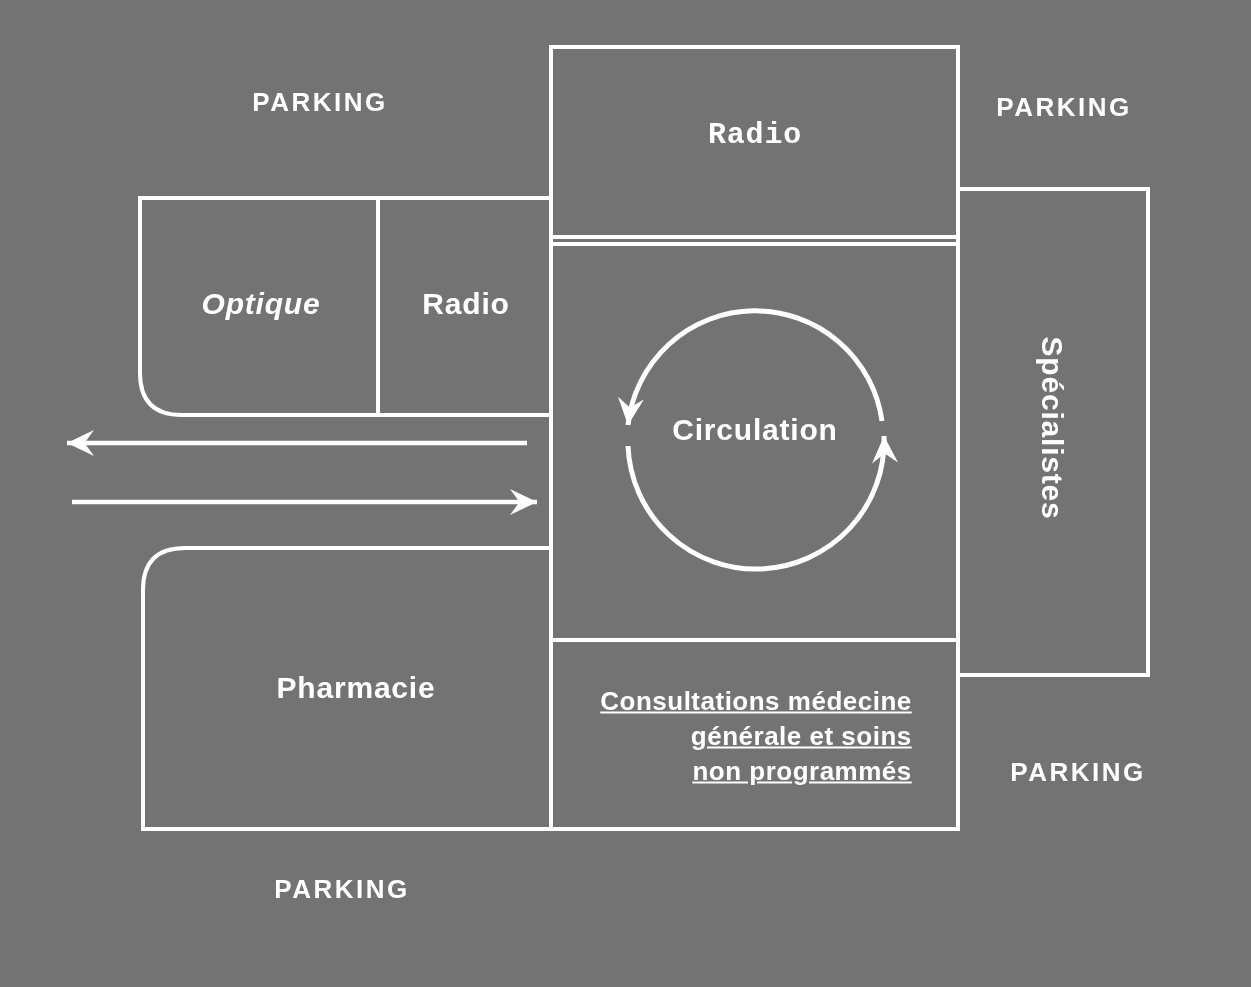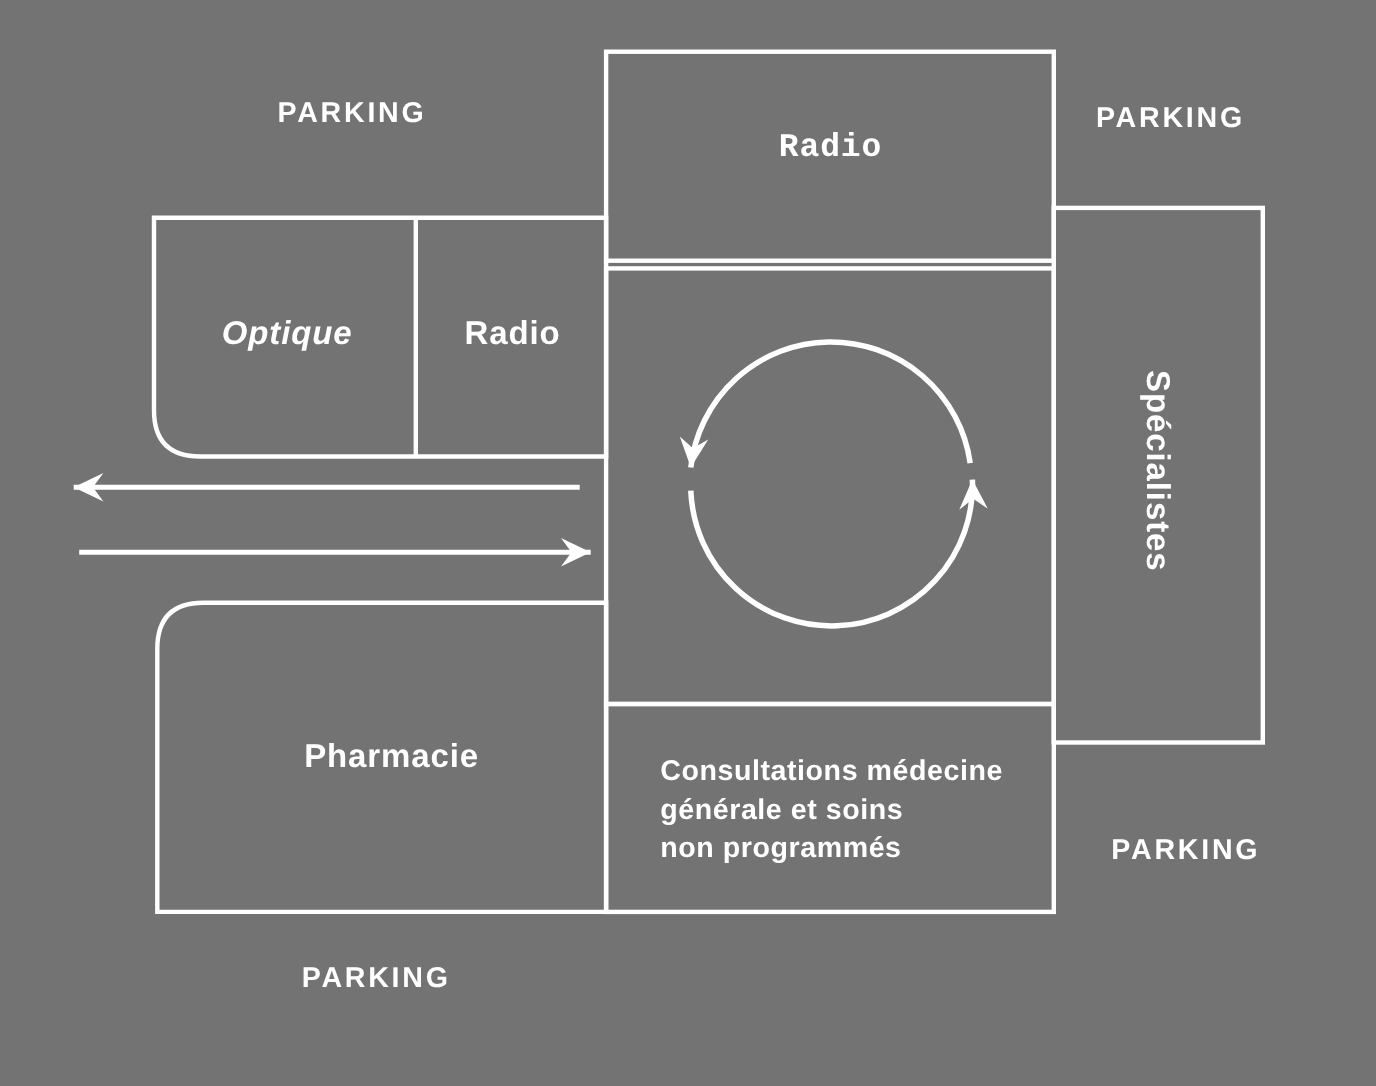--- a/index.html
+++ b/index.html
@@ -28,24 +28,25 @@
     font-weight: 700;
     transform: translate(-50%, -50%);
     white-space: nowrap;
     letter-spacing: 0.8px;
   }
   .room-lbl   { font-size: 30px; }
   .parking-lbl{ font-size: 26px; letter-spacing: 2.5px; }
   .rotated    { transform: translate(-50%, -50%) rotate(90deg); }
   .multiline  {
     white-space: pre-line;
-    text-align: left;
+    text-align: right;
     font-size: 26px;
     line-height: 35px;
     letter-spacing: 0.5px;
+    text-decoration: underline;
   }
 </style>
 </head>
 <body>
 
 <div id="canvas">
 
   <svg id="shapes" viewBox="0 0 1251 987" xmlns="http://www.w3.org/2000/svg">
     <defs>
       <marker id="dart" viewBox="-30 -15 32 30" markerWidth="32" markerHeight="30" refX="0" refY="0" orient="auto" markerUnits="userSpaceOnUse">
@@ -76,19 +77,20 @@
   </svg>
 
   <div class="lbl parking-lbl" style="left:320px; top:102px;">PARKING</div>
   <div class="lbl parking-lbl" style="left:1064px; top:107px;">PARKING</div>
   <div class="lbl parking-lbl" style="left:1078px; top:772px;">PARKING</div>
   <div class="lbl parking-lbl" style="left:342px; top:889px;">PARKING</div>
 
   <div class="lbl room-lbl" style="left:755px; top:135px;font-family:Liberation Mono, monospace;">Radio</div>
   <div class="lbl room-lbl" style="left:261px; top:304px;font-style:italic;">Optique</div>
   <div class="lbl room-lbl" style="left:466px; top:304px;">Radio</div>
+  <div class="lbl room-lbl" style="left:755px; top:430px;">Circulation</div>
   <div class="lbl room-lbl rotated" style="left:1052px; top:428px;">Spécialistes</div>
   <div class="lbl room-lbl" style="left:356px; top:688px;">Pharmacie</div>
   <div class="lbl multiline" style="left:756px; top:736px;">Consultations médecine
 générale et soins
 non programmés</div>
 
 </div>
 
 </body></html>

